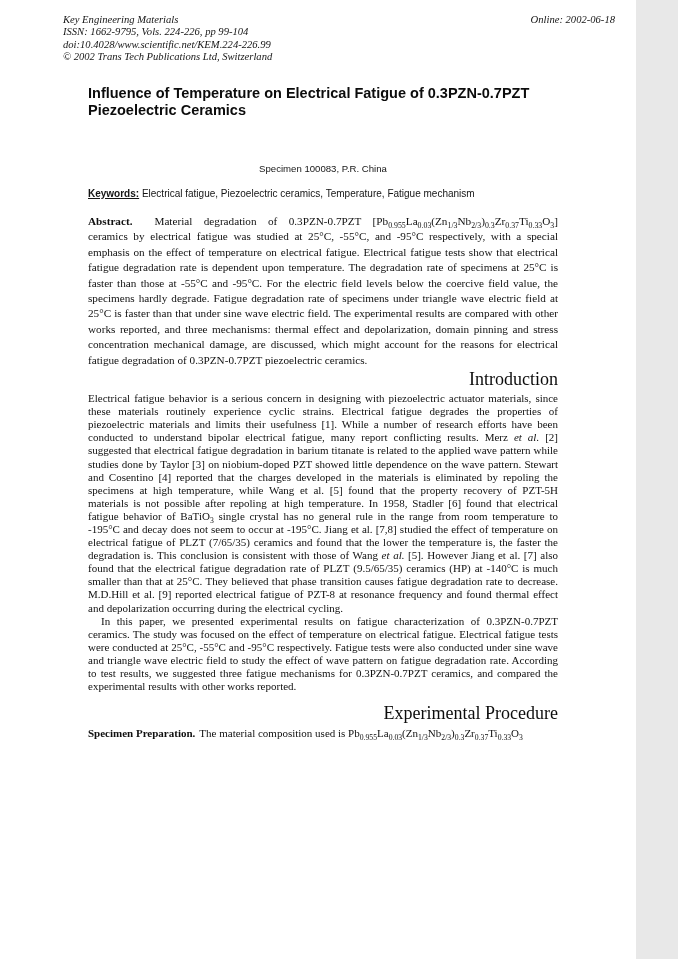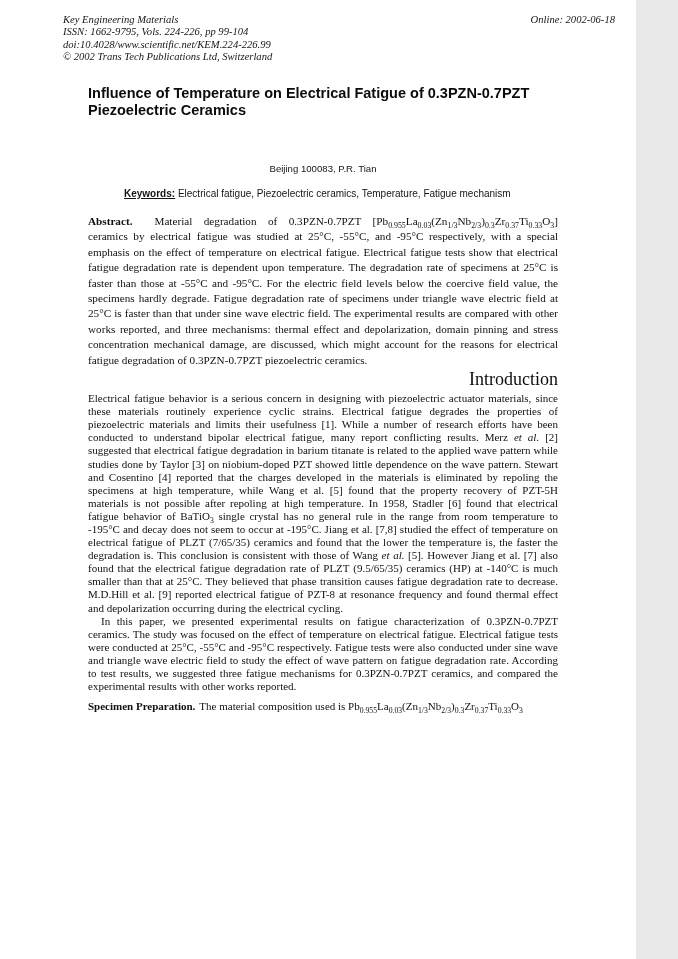--- a/index.html
+++ b/index.html
@@ -32,21 +32,21 @@
   }
   .affiliation{
     position:absolute;top:151px;left:48px;width:550px;
     text-align:center;
     font-family:"Liberation Sans", sans-serif;
     font-size:9.6px;line-height:11.8px;color:#161616;
   }
   .keywords-line{
     position:absolute;top:188px;left:88px;width:490px;
     font-family:"Liberation Sans", sans-serif;
-    font-size:10px;color:#141414;margin-left:36px;
+    font-size:10px;color:#141414;
   }
   .kw-label{font-weight:bold;text-decoration:underline;}
   .body-col{
     position:absolute;top:214px;left:88px;width:470px;
     font-family:"Liberation Serif", serif;color:#101010;
   }
   .abstract{
     margin:0;text-align:justify;
     font-size:11.2px;line-height:15.4px;
   }
@@ -78,34 +78,35 @@
       <div>ISSN: 1662-9795, Vols. 224-226, pp 99-104</div>
       <div>doi:10.4028/www.scientific.net/KEM.224-226.99</div>
       <div>© 2002 Trans Tech Publications Ltd, Switzerland</div>
     </div>
     <div class="header-right">Online: 2002-06-18</div>
   </header>
 
   <h1 class="paper-title"><span>Influence of Temperature on Electrical Fatigue of 0.3PZN-0.7PZT</span><br><span>Piezoelectric Ceramics</span></h1>
 
 
-  <div class="affiliation"><br><span>Beijing 100083, P.R. Tian</span></div>
+  <div class="affiliation"><br><span>Specimen 100083, P.R. China</span></div>
 
   <div class="keywords-line">
     <span class="kw-label">Keywords:</span>
     <span>Electrical fatigue, Piezoelectric ceramics, Temperature, Fatigue mechanism</span>
   </div>
 
   <div class="body-col">
 
     <p class="abstract"><b>Abstract.</b><span>Material degradation of 0.3PZN-0.7PZT [Pb<sub>0.955</sub>La<sub>0.03</sub>(Zn<sub>1/3</sub>Nb<sub>2/3</sub>)<sub>0.3</sub>Zr<sub>0.37</sub>Ti<sub>0.33</sub>O<sub>3</sub>] ceramics by electrical fatigue was studied at 25°C, -55°C, and -95°C respectively, with a special emphasis on the effect of temperature on electrical fatigue. Electrical fatigue tests show that electrical fatigue degradation rate is dependent upon temperature. The degradation rate of specimens at 25°C is faster than those at -55°C and -95°C. For the electric field levels below the coercive field value, the specimens hardly degrade. Fatigue degradation rate of specimens under triangle wave electric field at 25°C is faster than that under sine wave electric field. The experimental results are compared with other works reported, and three mechanisms: thermal effect and depolarization, domain pinning and stress concentration mechanical damage, are discussed, which might account for the reasons for electrical fatigue degradation of 0.3PZN-0.7PZT piezoelectric ceramics.</span></p>
 
     <h2 class="section-heading">Introduction</h2>
 
     <p class="body-p">Electrical fatigue behavior is a serious concern in designing with piezoelectric actuator materials, since these materials routinely experience cyclic strains. Electrical fatigue degrades the properties of piezoelectric materials and limits their usefulness [1]. While a number of research efforts have been conducted to understand bipolar electrical fatigue, many report conflicting results. Merz <i>et al.</i> [2] suggested that electrical fatigue degradation in barium titanate is related to the applied wave pattern while studies done by Taylor [3] on niobium-doped PZT showed little dependence on the wave pattern. Stewart and Cosentino [4] reported that the charges developed in the materials is eliminated by repoling the specimens at high temperature, while Wang et al. [5] found that the property recovery of PZT-5H materials is not possible after repoling at high temperature. In 1958, Stadler [6] found that electrical fatigue behavior of BaTiO<sub>3</sub> single crystal has no general rule in the range from room temperature to -195°C and decay does not seem to occur at -195°C. Jiang et al. [7,8] studied the effect of temperature on electrical fatigue of PLZT (7/65/35) ceramics and found that the lower the temperature is, the faster the degradation is. This conclusion is consistent with those of Wang <i>et al.</i> [5]. However Jiang et al. [7] also found that the electrical fatigue degradation rate of PLZT (9.5/65/35) ceramics (HP) at -140°C is much smaller than that at 25°C. They believed that phase transition causes fatigue degradation rate to decrease. M.D.Hill et al. [9] reported electrical fatigue of PZT-8 at resonance frequency and found thermal effect and depolarization occurring during the electrical cycling.</p>
     <p class="body-p indent">In this paper, we presented experimental results on fatigue characterization of 0.3PZN-0.7PZT ceramics. The study was focused on the effect of temperature on electrical fatigue. Electrical fatigue tests were conducted at 25°C, -55°C and -95°C respectively. Fatigue tests were also conducted under sine wave and triangle wave electric field to study the effect of wave pattern on fatigue degradation rate. According to test results, we suggested three fatigue mechanisms for 0.3PZN-0.7PZT ceramics, and compared the experimental results with other works reported.</p>
 
+    <h2 class="section-heading experimental">Experimental Procedure</h2>
 
     <p class="body-p specimen"><b>Specimen Preparation.</b><span>The material composition used is Pb<sub>0.955</sub>La<sub>0.03</sub>(Zn<sub>1/3</sub>Nb<sub>2/3</sub>)<sub>0.3</sub>Zr<sub>0.37</sub>Ti<sub>0.33</sub>O<sub>3</sub></span></p>
 
   </div>
 
 </div>
 
 </body></html>

